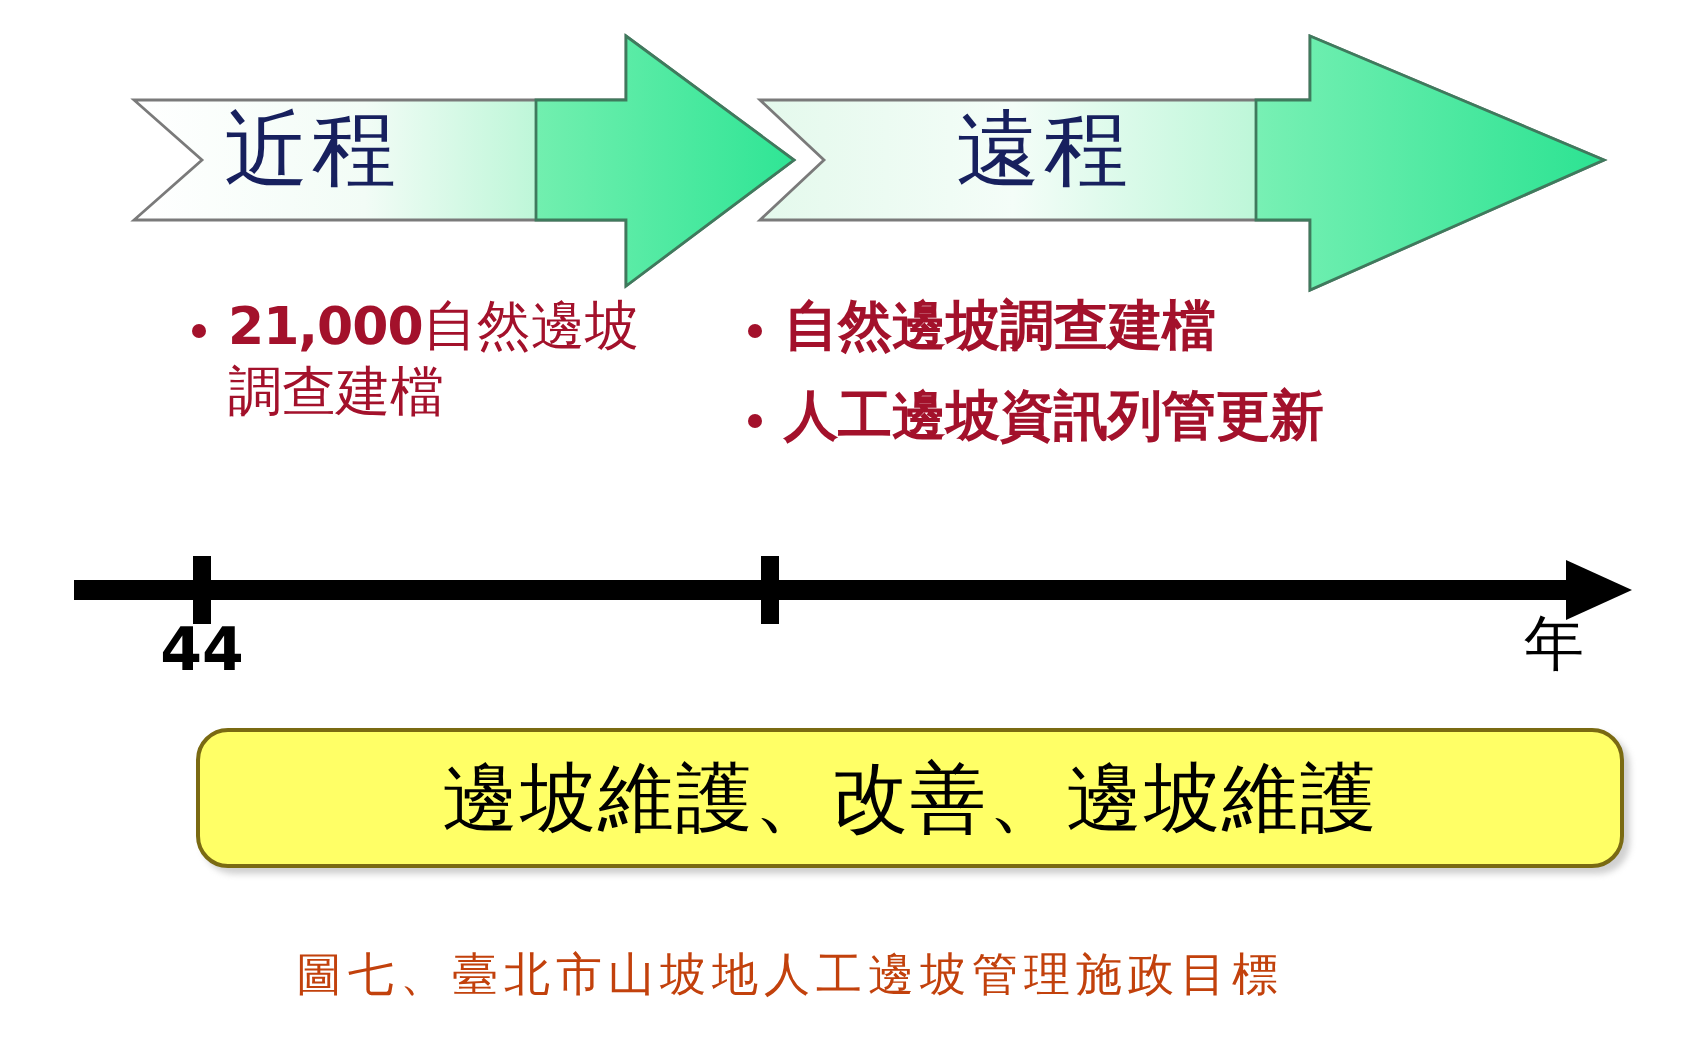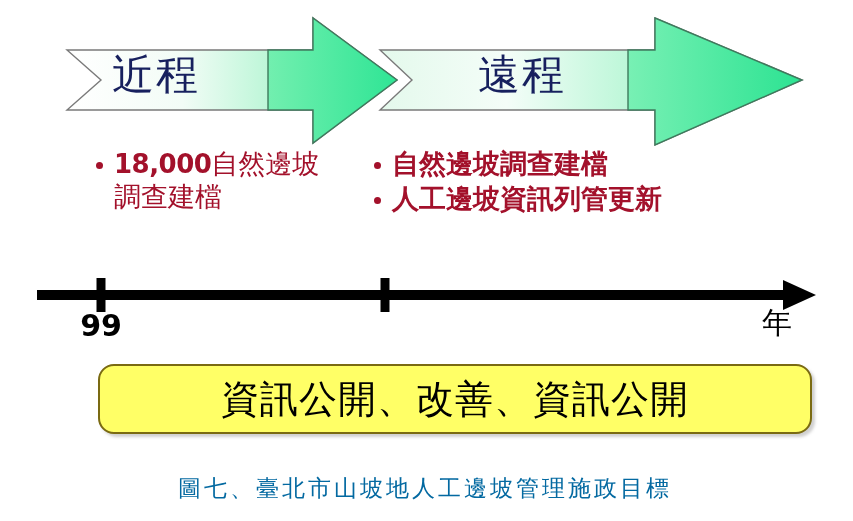--- a/index.html
+++ b/index.html
@@ -66,21 +66,21 @@
   }
   .bullet-text b {
     font-family: "DejaVu Sans", "Liberation Sans", sans-serif;
     font-weight: bold;
     font-size: 26px;
     letter-spacing: -0.5px;
   }
 
   #bullets-near { left: 96px; top: 148px; width: 250px; }
   #bullets-far  { left: 374px; top: 148px; width: 470px; font-weight: bold; }
-  #bullets-far .bullet-row + .bullet-row { margin-top: 2px; }
+  #bullets-far .bullet-row + .bullet-row { margin-top: 12px; }
   #bullets-far .bullet-text { white-space: nowrap; }
 
   
   #timeline-layer {
     position: absolute;
     left: 0;
     top: 0;
     width: 853px;
     height: 521px;
     pointer-events: none;
@@ -133,26 +133,25 @@
     white-space: nowrap;
   }
 
   
   #figure-caption {
     position: absolute;
     left: 0;
     top: 477px;
     width: 790px;
     text-align: center;
-    color: #0369a1;
+    color: #c2410c;
     font-family: "DejaVu Serif", "Liberation Serif", serif;
     font-size: 23px;
     line-height: 1;
     letter-spacing: 3px;
-    padding-left: 30px;
   }
 </style>
 </head>
 <body>
 
 <div id="canvas">
 
   <svg id="arrow-layer" viewBox="0 0 853 521" width="853" height="521">
     <defs>
       <linearGradient id="gradNear" x1="0" y1="0" x2="1" y2="0">
@@ -203,21 +202,21 @@
     </g>
   </svg>
 
   <div class="phase-label" id="phase-far-label">遠程</div>
 
   <div class="phase-label" id="phase-near-label">近程</div>
 
   <div class="bullet-col" id="bullets-near">
     <div class="bullet-row">
       <span class="bullet-dot"></span>
-      <span class="bullet-text"><b>18,000</b><span>自然邊坡調查建檔</span></span>
+      <span class="bullet-text"><b>21,000</b><span>自然邊坡調查建檔</span></span>
     </div>
   </div>
 
   <div class="bullet-col" id="bullets-far">
     <div class="bullet-row">
       <span class="bullet-dot"></span>
       <span class="bullet-text">自然邊坡調查建檔</span>
     </div>
     <div class="bullet-row">
       <span class="bullet-dot"></span>
@@ -228,24 +227,24 @@
   <svg id="timeline-layer" viewBox="0 0 853 521" width="853" height="521">
 
     <line x1="37" y1="295" x2="790" y2="295" stroke="#000000" stroke-width="10"></line>
 
     <path d="M 783,280 L 816,295 L 783,310 Z" fill="#000000"></path>
 
     <line x1="101" y1="278" x2="101" y2="312" stroke="#000000" stroke-width="9"></line>
     <line x1="385" y1="278" x2="385" y2="312" stroke="#000000" stroke-width="9"></line>
   </svg>
 
-  <div class="tick-label" id="tick-label-99">99</div>
+  <div class="tick-label" id="tick-label-99">44</div>
 
 
   <div id="axis-unit-label">年</div>
 
   <div id="goal-banner">
-    <span id="goal-banner-text">資訊公開、改善、資訊公開</span>
+    <span id="goal-banner-text">邊坡維護、改善、邊坡維護</span>
   </div>
 
   <div id="figure-caption">圖七、臺北市山坡地人工邊坡管理施政目標</div>
 
 </div>
 
 </body></html>

